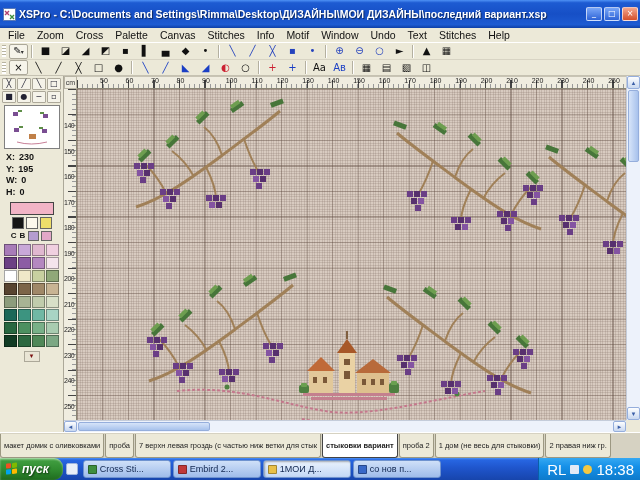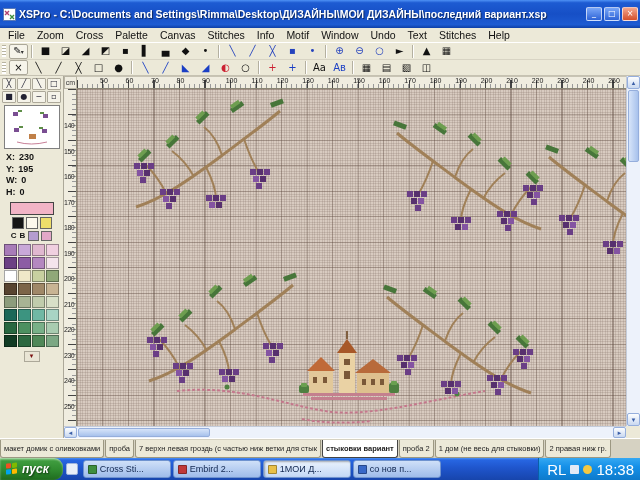--- a/index.html
+++ b/index.html
@@ -85,21 +85,21 @@
   .sb-btn{background:linear-gradient(180deg,#FDFEFF,#C9D8F0);border:1px solid #95AEDC;border-radius:2px;
     color:#3B5FA8;font-size:6px;line-height:1;display:flex;align-items:center;justify-content:center;flex:none;}
   .vscroll .sb-btn{height:13px;width:100%;}
   .hscroll .sb-btn{width:13px;height:100%;}
   .sb-track{flex:1;display:flex;}
   .vscroll .sb-track{flex-direction:column;}
   .vthumb{height:72px;margin:1px;background:linear-gradient(90deg,#D6E4F9,#A8C2EC);border:1px solid #95AEDC;border-radius:2px;}
   .hthumb{width:132px;margin:1px;background:linear-gradient(180deg,#D6E4F9,#A8C2EC);border:1px solid #95AEDC;border-radius:2px;}
 
   
-  .tabbar{height:20px;flex:none;display:flex;align-items:stretch;background:#D6D2C2;border-top:1px solid #fff;
+  .tabbar{height:26px;flex:none;display:flex;align-items:stretch;background:#D6D2C2;border-top:1px solid #fff;
     overflow:hidden;padding-top:1px;}
   .tab{font-size:7.5px;padding:0 3px;white-space:nowrap;background:#ECE9D8;border:1px solid #9C9882;
     border-top:none;border-radius:0 0 3px 3px;margin-right:1px;color:#222;line-height:1;}
   .tab.active{background:#FFFFFF;font-weight:bold;border-color:#444;}
 
   
   .statusbar{height:14px;flex:none;display:flex;align-items:center;gap:2px;background:#ECE9D8;
     border-top:1px solid #fff;padding:1px 3px;font-size:9px;}
   .swell{border:1px solid;border-color:#9A9684 #FFFFFF #FFFFFF #9A9684;height:10px;background:#ECE9D8;}
   .swell.main{flex:1;}

